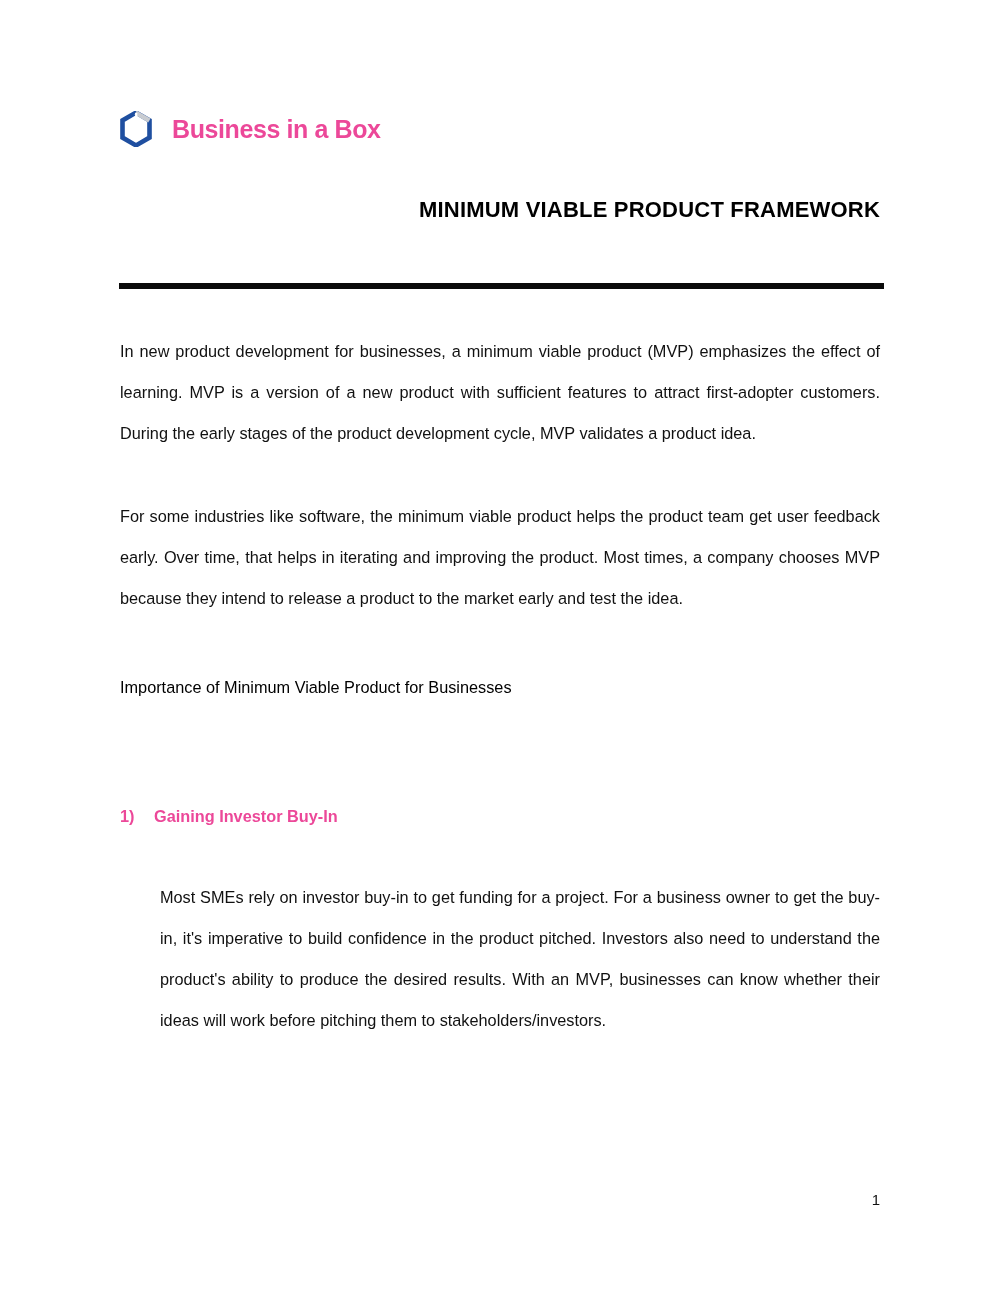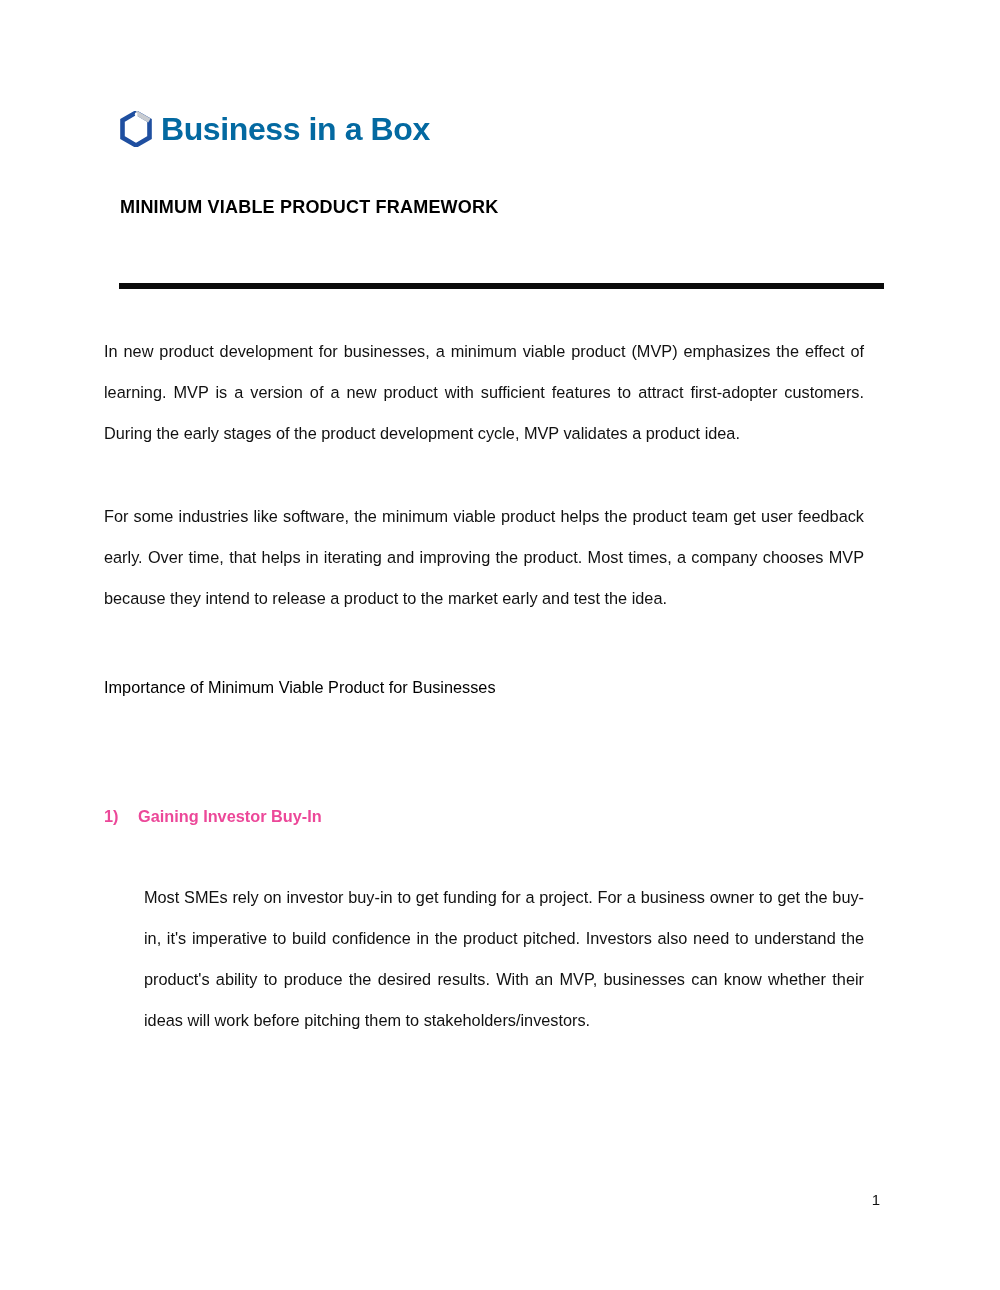--- a/index.html
+++ b/index.html
@@ -32,58 +32,58 @@
   }
   .logo-mark {
     width: 32px;
     height: 36px;
     display: block;
     flex: 0 0 auto;
   }
   .logo-text {
     font-family: "Liberation Sans", sans-serif;
     font-weight: bold;
-    font-size: 32px;
+    font-size: 25px;
     letter-spacing: -0.4px;
-    color: #0369a1;
-    margin-left: 9px;
+    color: #ec4899;
+    margin-left: 20px;
     white-space: nowrap;
     line-height: 1;
   }
 
   
   .doc-title {
     position: absolute;
     left: 120px;
     top: 197px;
     width: 760px;
-    text-align: left;
+    text-align: right;
     font-family: "Liberation Sans", sans-serif;
     font-weight: bold;
-    font-size: 18px;
+    font-size: 22px;
     letter-spacing: 0.2px;
     color: #000000;
     line-height: 1.2;
   }
 
   
   .divider {
     position: absolute;
     left: 119px;
     top: 283px;
     width: 765px;
     height: 6px;
     background: #0b0b0b;
     border: 0;
   }
 
   
   .body-area {
     position: absolute;
-    left: 104px;
+    left: 120px;
     top: 331px;
     width: 760px;
   }
   p.para {
     margin: 0;
     font-family: "Liberation Sans", sans-serif;
     font-size: 16.3px;
     line-height: 41px;
     color: #111111;
     text-align: justify;

